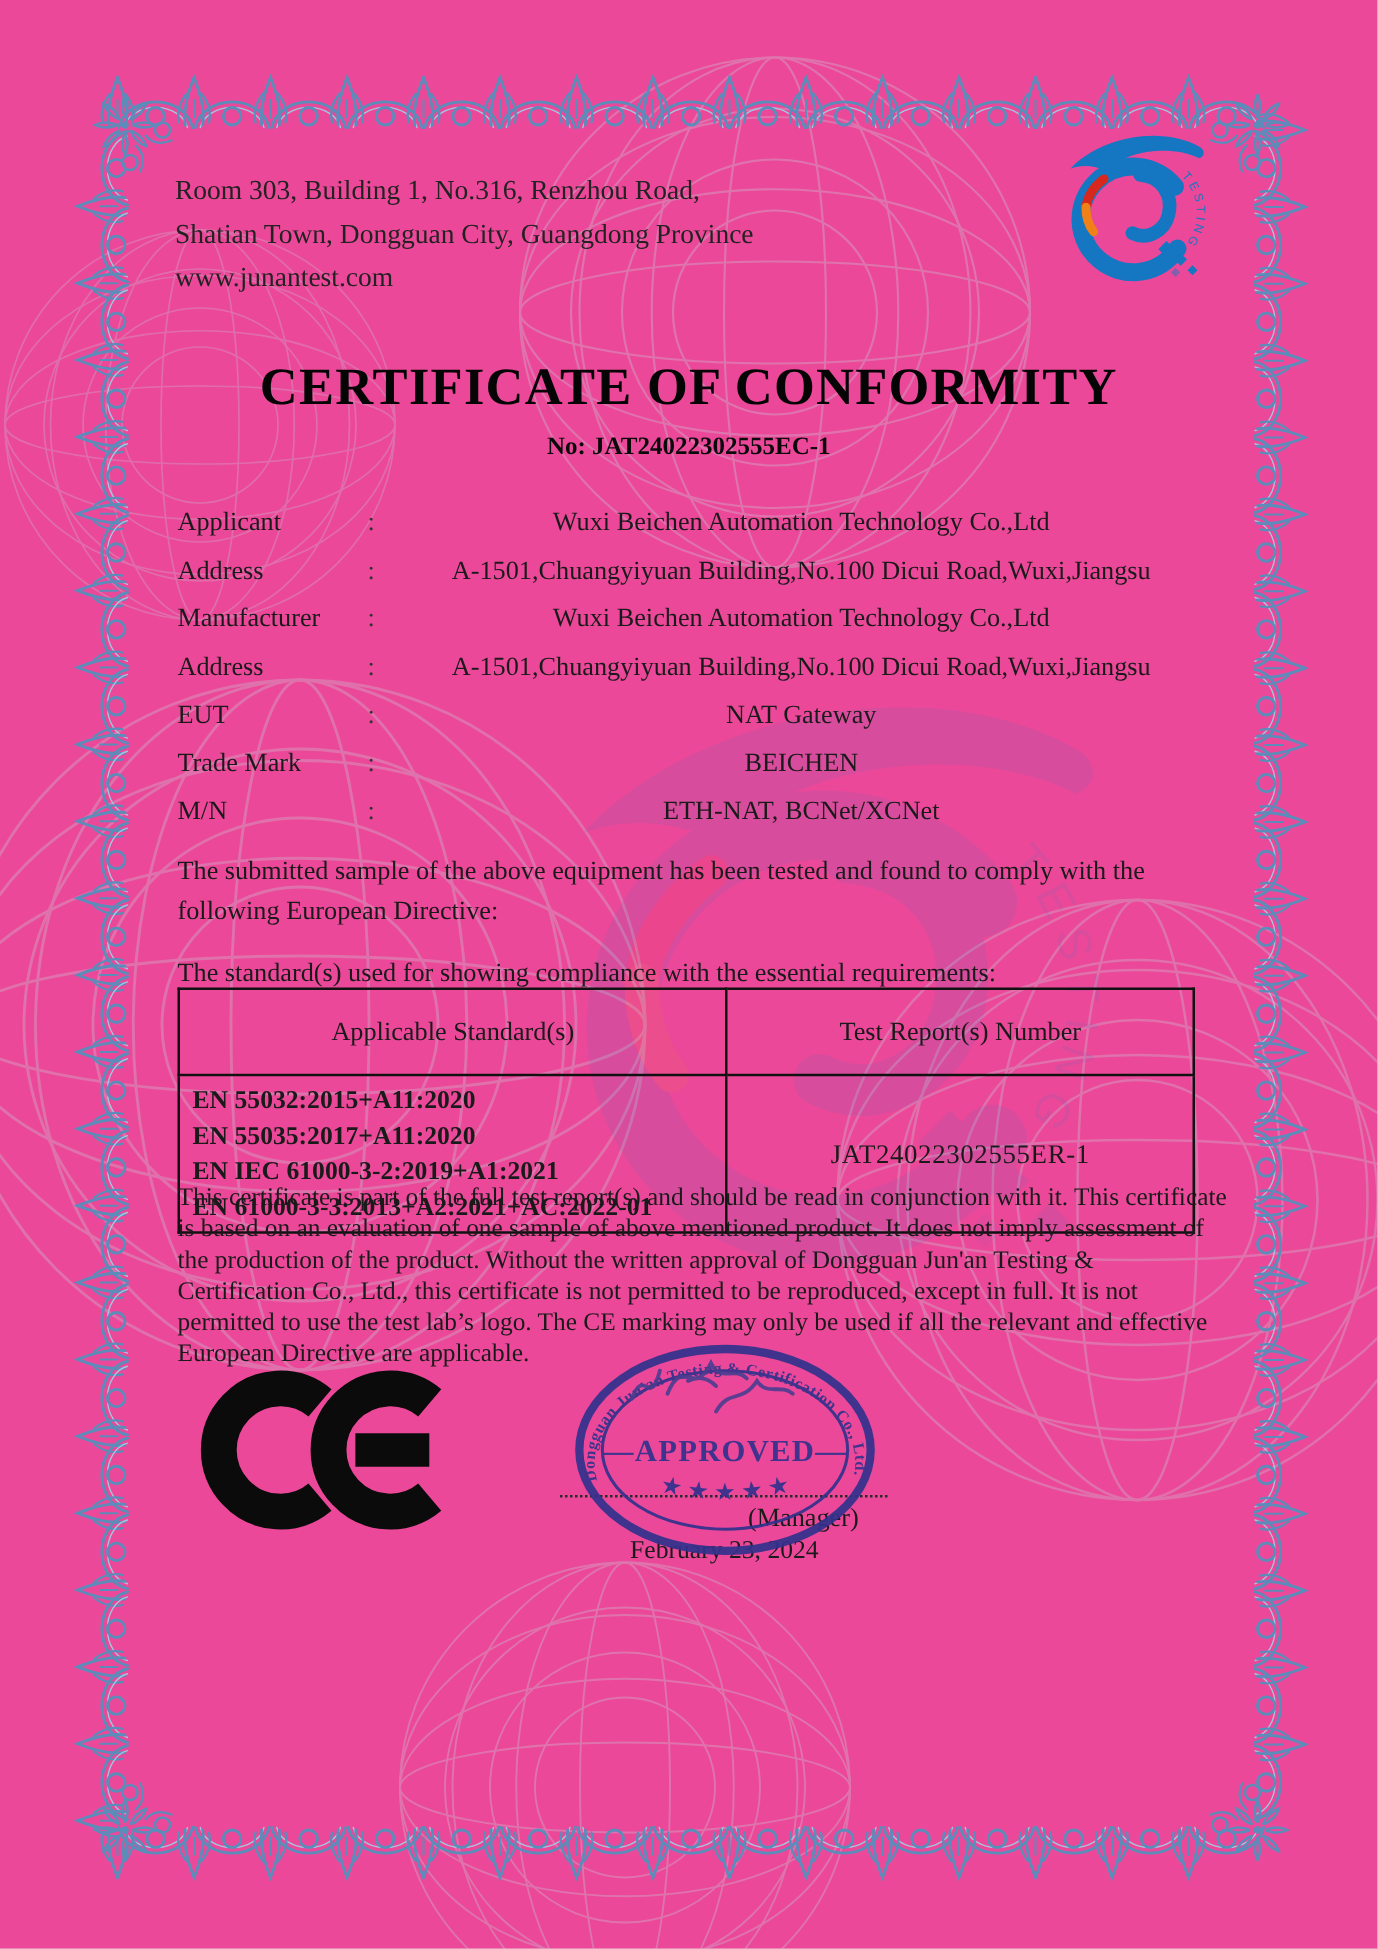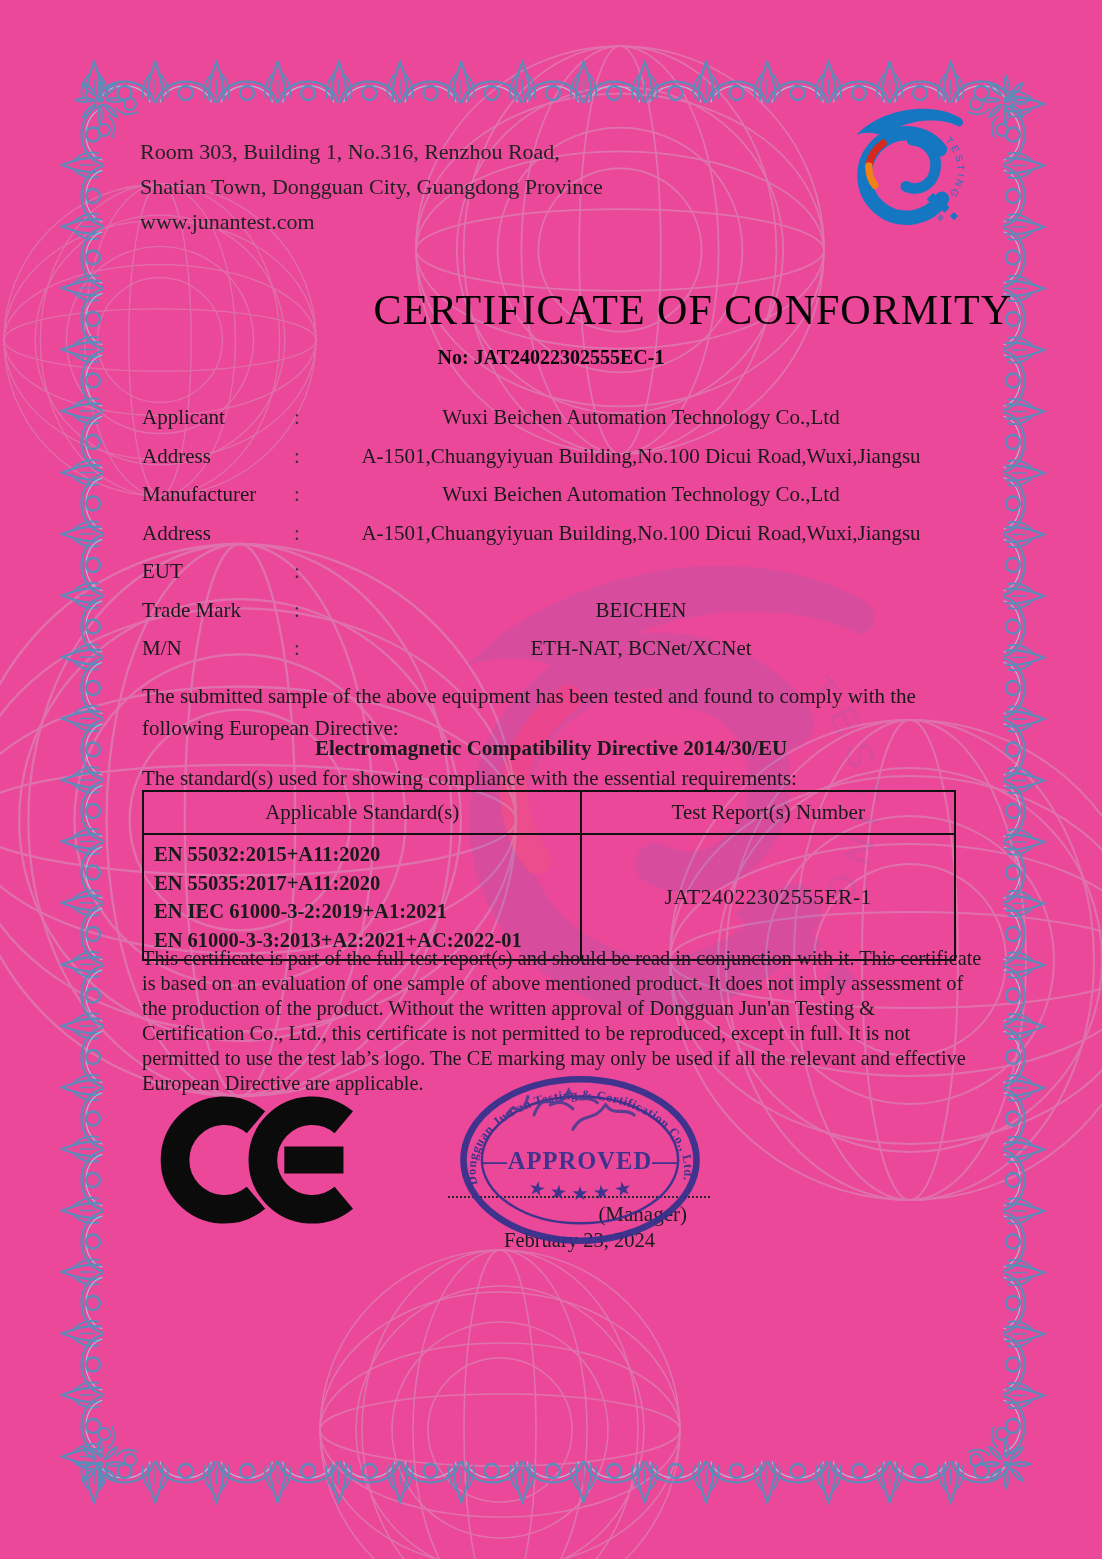--- a/index.html
+++ b/index.html
@@ -8,40 +8,40 @@
     background:#ec4899;overflow:hidden;
     font-family:"Liberation Serif","DejaVu Serif",serif;color:#1a1a1a;
   }
   .decor{position:absolute;left:0;top:0;width:1102px;height:1559px;z-index:0;}
   .content{position:absolute;inset:0;z-index:1;}
   .abs{position:absolute;}
 
   .addr{left:140px;top:134px;font-size:22px;line-height:35px;color:#222;}
   .logo-svg{left:836px;top:104px;width:148px;height:134px;}
 
-  .title{left:90px;top:286px;width:922px;text-align:right;
-         font-size:42px;font-weight:normal;letter-spacing:1px;color:#050505;}
+  .title{left:90px;top:286px;width:922px;text-align:center;
+         font-size:42px;font-weight:bold;letter-spacing:1px;color:#050505;}
   .certno{left:90px;top:346px;width:922px;text-align:center;
           font-size:20px;font-weight:bold;color:#0a0a0a;}
 
   .fields{left:142px;top:405px;width:824px;}
   .frow{display:flex;height:38.5px;align-items:flex-start;font-size:21px;}
   .flabel{width:152px;flex:0 0 152px;}
   .fcolon{width:22px;flex:0 0 22px;color:#333;}
   .fvalue{flex:1;text-align:center;}
 
   .statement{left:142px;top:680px;width:838px;font-size:21px;line-height:32px;}
   .directive{left:90px;top:736px;width:922px;text-align:center;
              font-size:21px;font-weight:bold;}
   .std-intro{left:142px;top:766px;width:838px;font-size:21px;}
 
   .ctable{left:142px;top:790px;width:814px;border-collapse:collapse;
           font-size:21px;}
   .ctable td,.ctable th{border:2px solid #111;font-weight:normal;}
-  .ctable th{height:33px;text-align:center;padding:4px 4px;margin-left:48px;}
+  .ctable th{height:33px;text-align:center;padding:17px 4px;margin-left:48px;}
   .col-std{width:54%;}
   .std-cell{padding:5px 10px;vertical-align:middle;}
   .std-line{font-weight:bold;font-size:20.5px;line-height:28.5px;white-space:nowrap;}
   .rep-cell{text-align:center;vertical-align:middle;font-weight:bold;
             font-size:21.5px;letter-spacing:.5px;}
 
   .disclaimer{left:142px;top:946px;width:840px;font-size:20.3px;line-height:25px;text-align:left;}
 
   .ce-svg{left:158px;top:1092px;width:215px;height:136px;}
   .sig-dots{left:448px;top:1196px;width:262px;border-top:2.6px dotted #2a2a2a;height:0;z-index:2;}
@@ -233,35 +233,35 @@
           <span class="fvalue">Wuxi Beichen Automation Technology Co.,Ltd</span>
       </div>
       <div class="frow">
         <span class="flabel">Address</span>
           <span class="fcolon">:</span>
           <span class="fvalue">A-1501,Chuangyiyuan Building,No.100 Dicui Road,Wuxi,Jiangsu</span>
       </div>
       <div class="frow">
         <span class="flabel">EUT</span>
           <span class="fcolon">:</span>
+          <span class="fvalue">NAT Gateway</span>
       </div>
       <div class="frow">
         <span class="flabel">Trade Mark</span>
           <span class="fcolon">:</span>
           <span class="fvalue">BEICHEN</span>
       </div>
       <div class="frow">
         <span class="flabel">M/N</span>
           <span class="fcolon">:</span>
           <span class="fvalue">ETH-NAT, BCNet/XCNet</span>
       </div>
     </div>
 
     <div class="abs statement">The submitted sample of the above equipment has been tested and found to comply with the following European Directive:</div>
-    <div class="abs directive">Electromagnetic Compatibility Directive 2014/30/EU</div>
     <div class="abs std-intro">The standard(s) used for showing compliance with the essential requirements:</div>
 
     <table class="abs ctable">
       <tbody>
           <tr>
         <th class="col-std">Applicable Standard(s)</th>
         <th>Test Report(s) Number</th>
       </tr>
       <tr>
         <td class="std-cell">

